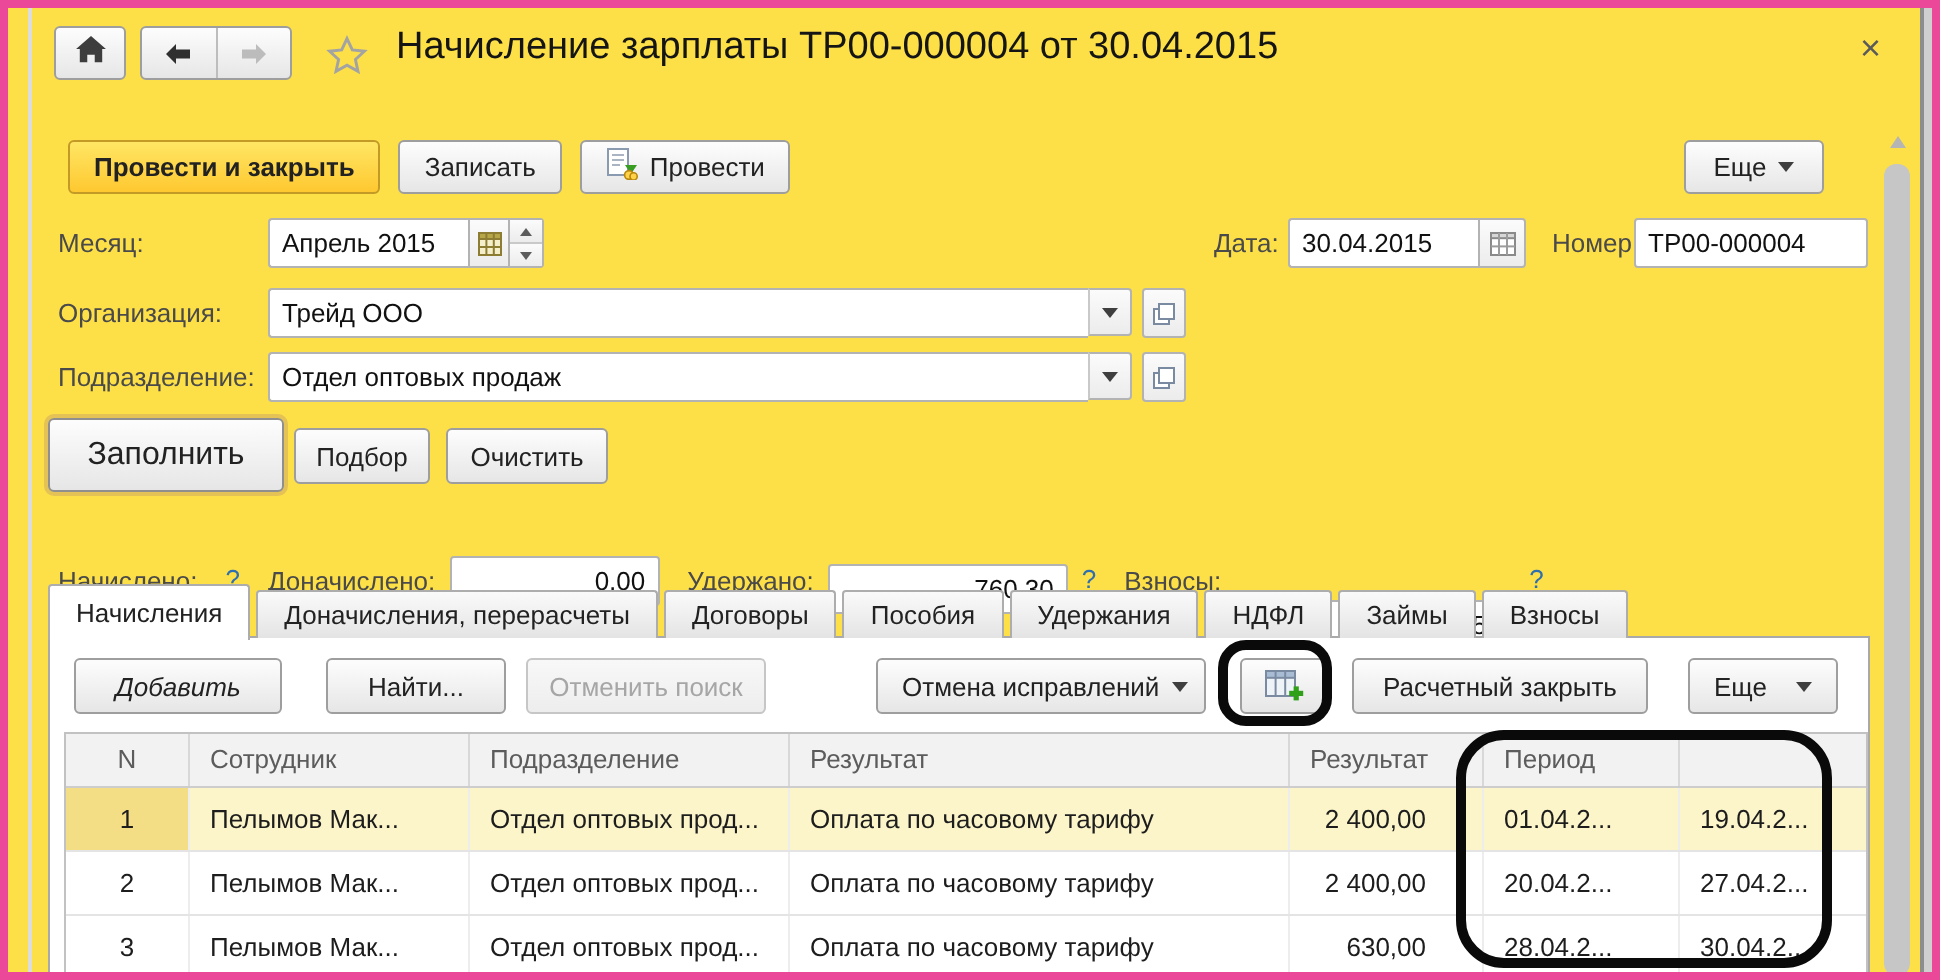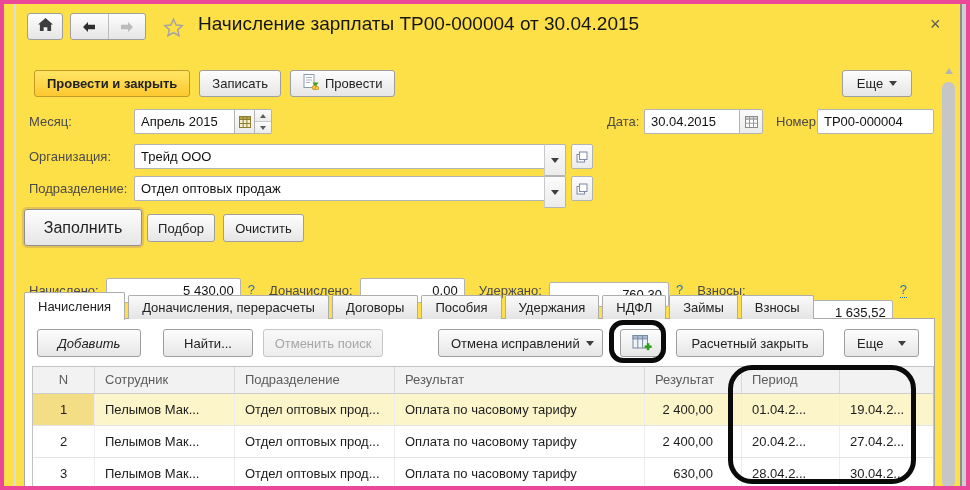--- a/index.html
+++ b/index.html
@@ -45,21 +45,21 @@
   
   #main-toolbar{position:absolute;left:30px;top:66px;display:flex;gap:9px;}
   #more-top{position:absolute;left:838px;top:66px;width:70px;}
 
   
   .flabel{position:absolute;color:#4a4a4a;}
   #month-group{position:absolute;left:130px;top:105px;width:138px;}
   #month-group .input{width:100px;flex:none;}
   #date-group{position:absolute;left:640px;top:105px;width:119px;}
   #number-input{position:absolute;left:813px;top:105px;width:117px;}
-  .combo{position:absolute;top:0;display:flex;height:32px;}
+  .combo{position:absolute;top:0;display:flex;height:24px;}
   .combo .dd{width:22px;border:1px solid #b3b3b3;border-left:1px solid #c9c9c9;border-radius:0 2px 2px 0;
              background:linear-gradient(#fbfbfb,#ececec);display:flex;align-items:center;justify-content:center;}
   .open-btn{position:absolute;width:22px;height:25px;border:1px solid #b3b3b3;border-radius:2px;
             background:linear-gradient(#fbfbfb,#ececec);display:flex;align-items:center;justify-content:center;}
   #org-row{position:absolute;left:0;top:140px;width:100%;height:25px;}
   #dept-row{position:absolute;left:0;top:172px;width:100%;height:25px;}
   .combo .input{width:410px;flex:none;border-right:none;border-radius:2px 0 0 2px;}
 
   
   #fill-btn{position:absolute;left:20px;top:205px;width:118px;height:37px;font-size:16px;
@@ -252,21 +252,20 @@
     </div>
   </div>
 
   <div class="btn" id="fill-btn">Заполнить</div>
   <div class="btn" id="pick-btn">Подбор</div>
   <div class="btn" id="clear-btn">Очистить</div>
 
   <div id="totals">
       <div class="total-item">
         <span class="tlabel">Начислено:</span>
-        <div class="input">5 430,00</div>
         <span class="help">?</span>
       </div>
       <div class="total-item">
         <span class="tlabel">Доначислено:</span>
         <div class="input">0,00</div>
       </div>
       <div class="total-item">
         <span class="tlabel">Удержано:</span>
         <div class="input">760,30</div>
         <span class="help">?</span>

